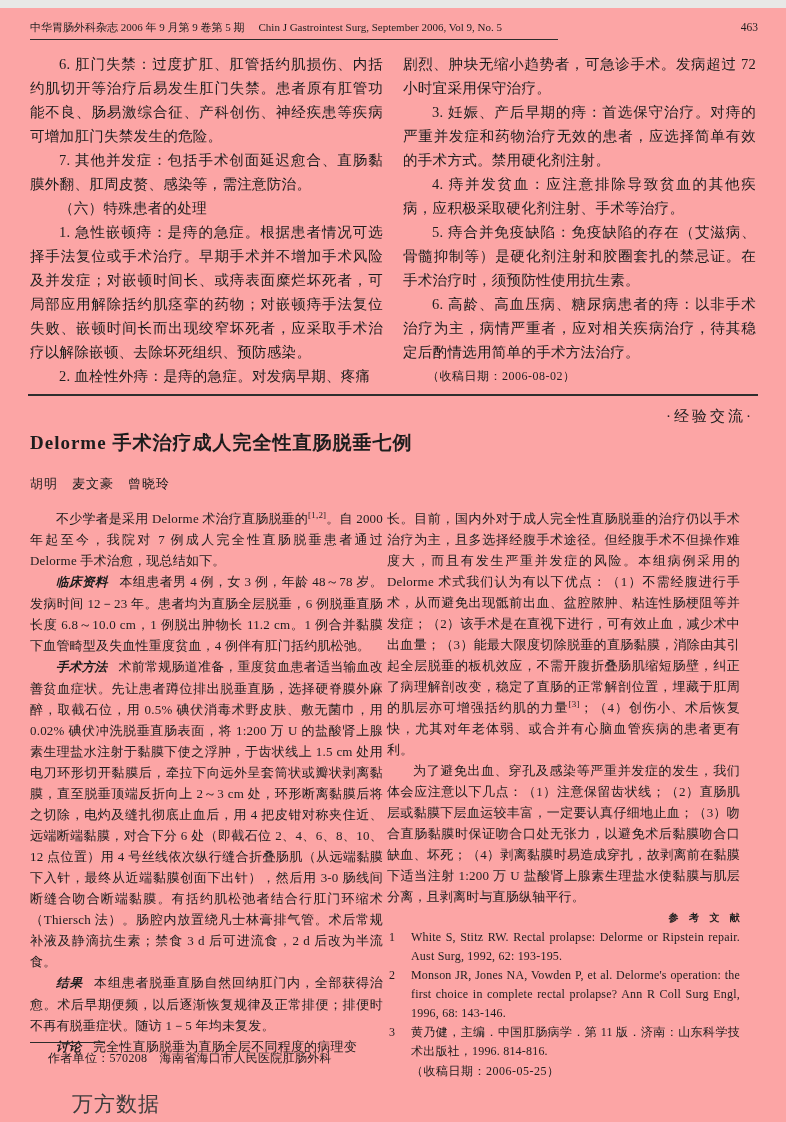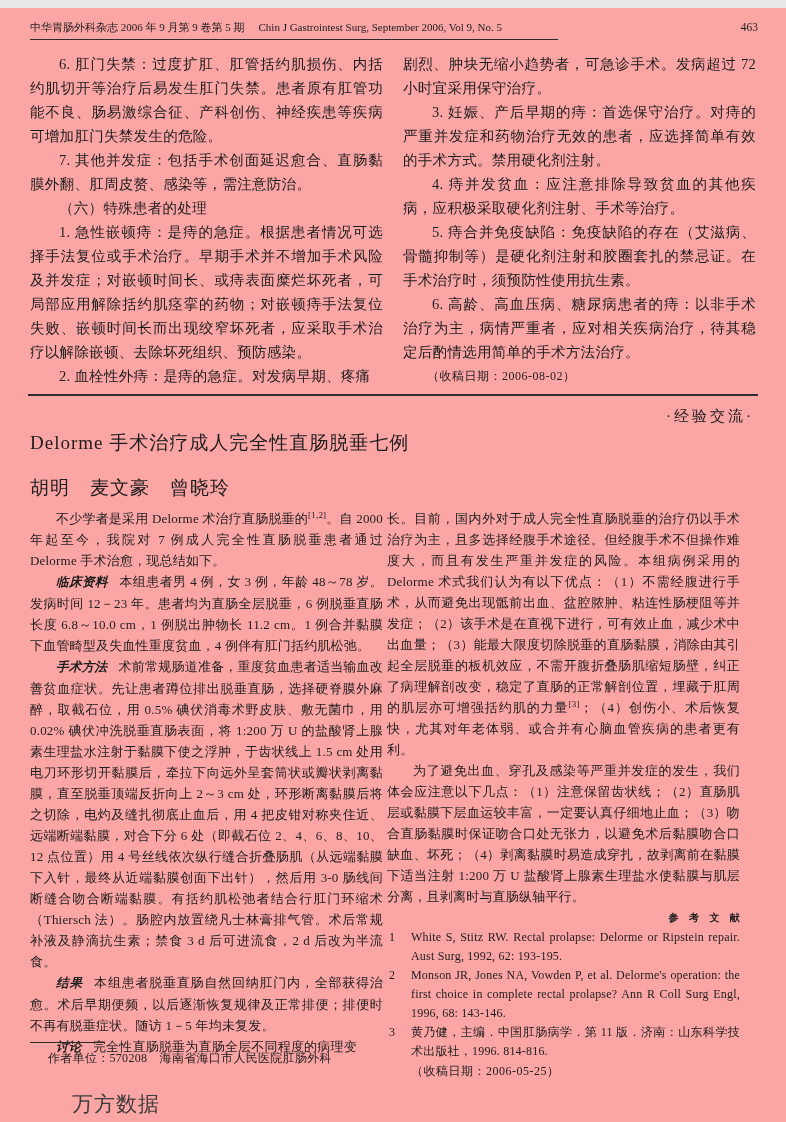--- a/index.html
+++ b/index.html
@@ -25,22 +25,22 @@
   p.noindent { text-indent:0; }
   .received { text-indent:0; text-align:left; font-size:12px;
               letter-spacing:0.5px; margin-top:2px; }
   
   .divider { position:absolute; top:386px; left:28px; width:730px;
              border-top:2px solid #2e2e2e; }
   .exp-label { position:absolute; top:399px; right:32px; font-size:15px;
                letter-spacing:3px; }
   
   .title { position:absolute; top:422px; left:30px; font-size:19px;
-           letter-spacing:1px; font-weight:normal; }
-  .authors { position:absolute; top:467px; left:30px; font-size:19px;
+           letter-spacing:1px; font-weight:bold; }
+  .authors { position:absolute; top:467px; left:30px; font-size:13px;
              letter-spacing:1px; }
   
   .sec2 { position:absolute; top:500px; left:30px; width:726px;
           display:flex; gap:4px; }
   .col2 { width:353px; font-size:13px; line-height:21px;
           text-align:justify; letter-spacing:0.2px; }
   .kw { font-family:"Liberation Sans","DejaVu Sans",sans-serif;
         font-weight:bold; font-size:12.6px; margin-right:0.9em;font-style:italic; }
   sup { font-size:9px; line-height:0; }
   .ref-heading { text-align:right; text-indent:0; font-weight:bold;

